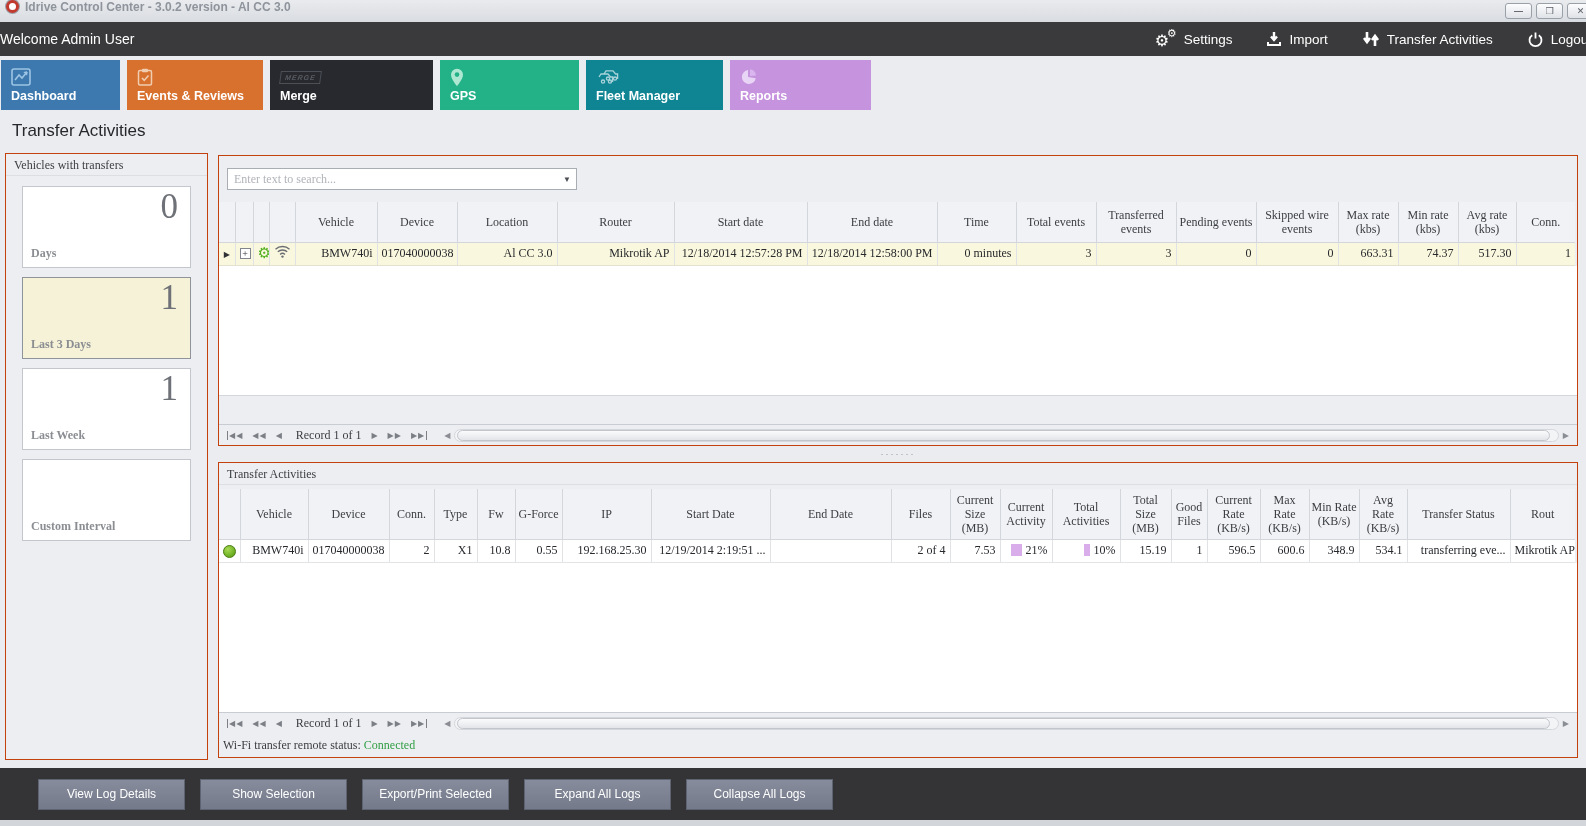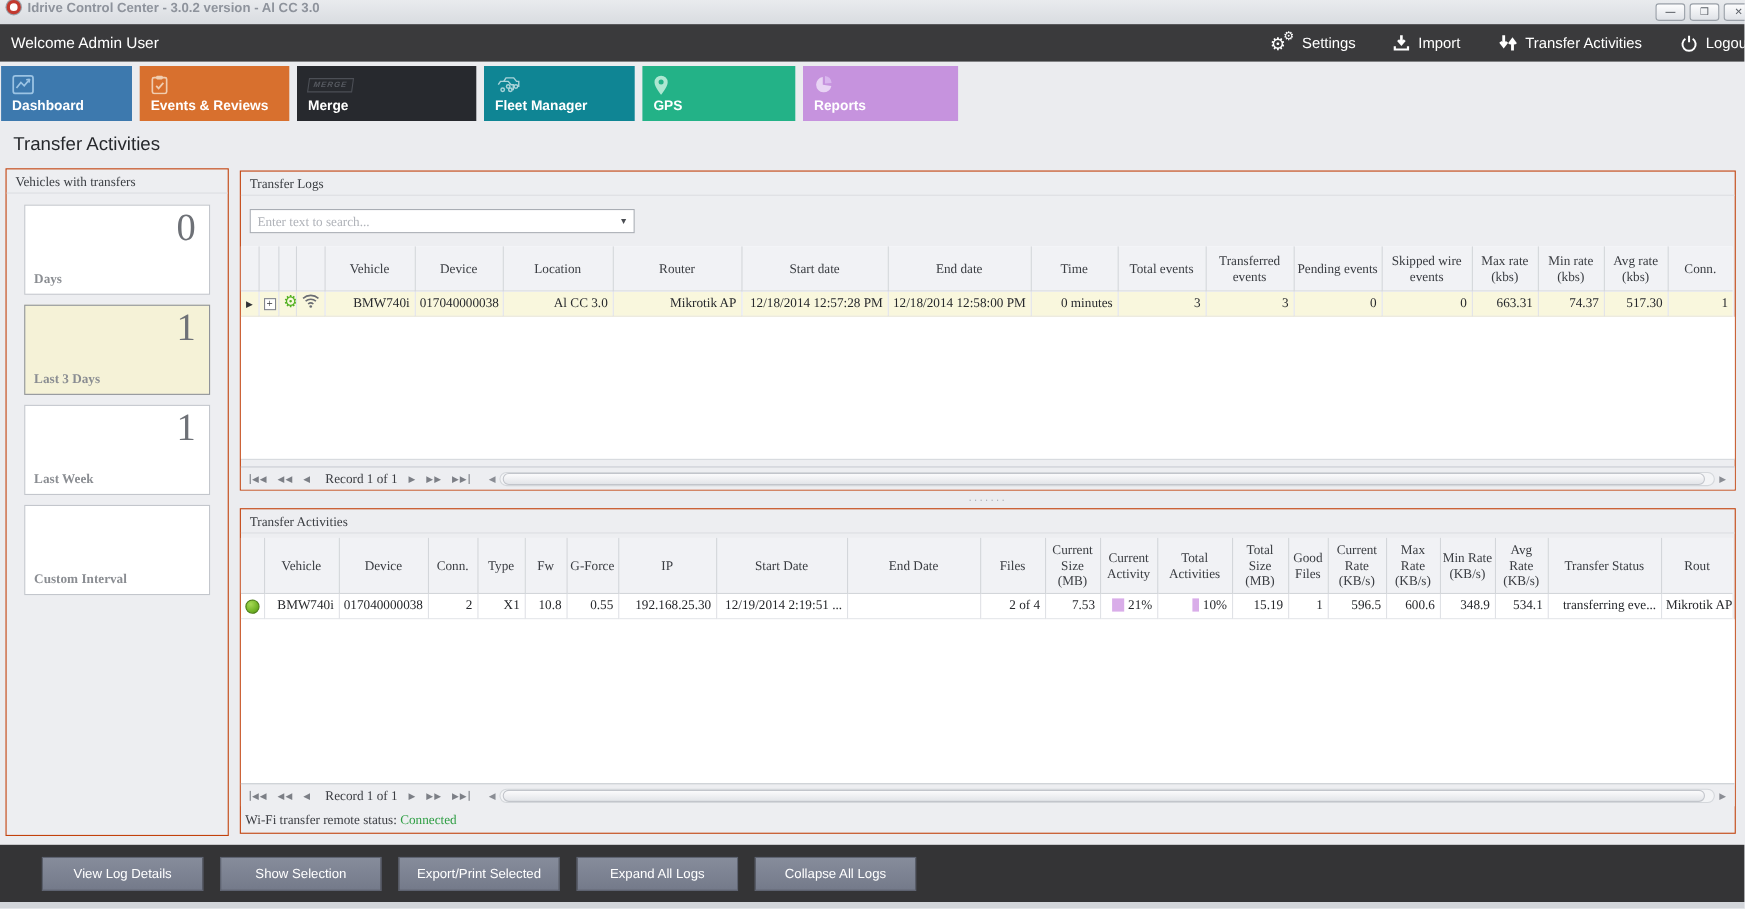--- a/index.html
+++ b/index.html
@@ -14,21 +14,21 @@
     box-shadow:0 0 0 1px #9aa0a8; margin-right:6px; flex:0 0 auto; }
   .wtitle { font-weight:bold; color:#8e939c; font-size:12px; }
   .winbtns { position:absolute; right:-8px; top:3px; display:flex; gap:4px; }
   .wbtn { width:27px; height:16px; border:1px solid #9aa0a8; border-radius:3px;
     background:linear-gradient(#fdfdfe,#dfe2e7); color:#5a5f66; font-size:9px; line-height:14px;
     text-align:center; font-weight:bold; }
 
   
   .topbar { position:absolute; top:22px; left:0; width:1586px; height:34px; background:#3a3a3c;
     display:flex; align-items:center; color:#fff; }
-  .welcome { font-size:14px; padding-left:10px; }
+  .welcome { font-size:14px; }
   .topbar-actions { margin-left:auto; display:flex; align-items:center; gap:34px; padding-right:0; }
   .topaction { display:flex; align-items:center; gap:7px; font-size:13.5px; color:#fff; cursor:pointer; white-space:nowrap; }
   .topaction svg { display:block; }
   .gearwrap { position:relative; width:22px; height:18px; }
   .gear-big { position:absolute; left:0; top:3px; font-size:16px; line-height:16px; color:#fff; }
   .gear-small { position:absolute; left:12px; top:-2px; font-size:11px; line-height:11px; color:#fff; }
   .logout-last { margin-right:-6px; }
 
   
   .tabstrip { position:absolute; top:60px; left:1px; display:flex; gap:7px; }
@@ -193,44 +193,44 @@
         </svg>
     </span>
     <span class="mlabel">Events &amp; Reviews</span>
   </div>
   <div class="modtab t-merge">
     <span class="micon">
       <span class="merge-word">MERGE</span>
     </span>
     <span class="mlabel">Merge</span>
   </div>
+  <div class="modtab t-gps">
+    <span class="micon">
+      <svg width="14" height="19" viewBox="0 0 14 19">
+          <path d="M7 0.8 a6 6 0 0 1 6 6 c0 4.4 -6 11.4 -6 11.4 s-6 -7 -6 -11.4 a6 6 0 0 1 6 -6z" fill="#aee7d2"></path>
+          <circle cx="7" cy="6.6" r="2.3" fill="#23b287"></circle>
+        </svg>
+    </span>
+    <span class="mlabel">GPS</span>
+  </div>
   <div class="modtab t-fleet">
     <span class="micon">
       <svg width="26" height="18" viewBox="0 0 26 18">
           <g stroke="#a9d3d9" stroke-width="1.3" fill="none">
             <path d="M8 6 l2-3.2 h7 l2.6 3.2 h2 v4.4 h-1.6"></path>
             <circle cx="12" cy="10.6" r="1.6"></circle>
             <circle cx="19" cy="10.6" r="1.6"></circle>
             <path d="M3 9 l2-3 h7 l2.6 3 h2 v4.4 h-2"></path>
             <circle cx="7" cy="13.6" r="1.6"></circle>
             <circle cx="14" cy="13.6" r="1.6"></circle>
           </g>
         </svg>
     </span>
     <span class="mlabel">Fleet Manager</span>
   </div>
-  <div class="modtab t-gps">
-    <span class="micon">
-      <svg width="14" height="19" viewBox="0 0 14 19">
-          <path d="M7 0.8 a6 6 0 0 1 6 6 c0 4.4 -6 11.4 -6 11.4 s-6 -7 -6 -11.4 a6 6 0 0 1 6 -6z" fill="#aee7d2"></path>
-          <circle cx="7" cy="6.6" r="2.3" fill="#23b287"></circle>
-        </svg>
-    </span>
-    <span class="mlabel">GPS</span>
-  </div>
   <div class="modtab t-reports">
     <span class="micon">
       <svg width="18" height="18" viewBox="0 0 18 18">
           <path d="M8 2 a7 7 0 1 0 7.8 8.2 L8 9 z" fill="#e8d4f4"></path>
           <path d="M10 1.2 a7 7 0 0 1 6 6.2 l-6 0.6 z" fill="#d9b6ee"></path>
         </svg>
     </span>
     <span class="mlabel">Reports</span>
   </div>
 </div>
@@ -253,21 +253,20 @@
       <span class="clabel">Last Week</span>
     </div>
     <div class="card">
       <span class="cnum"></span>
       <span class="clabel">Custom Interval</span>
     </div>
   </div>
 </div>
 
 <div class="panel logs-panel">
-  <div class="panel-title">Transfer Logs</div>
   <div class="logs-toolbar">
     <div class="combo">
       <input type="text" placeholder="Enter text to search..." style="">
       <span class="drop">▼</span>
     </div>
   </div>
   <div class="gridwrap">
   <table class="grid">
     <colgroup>
       <col style="width:16px">

